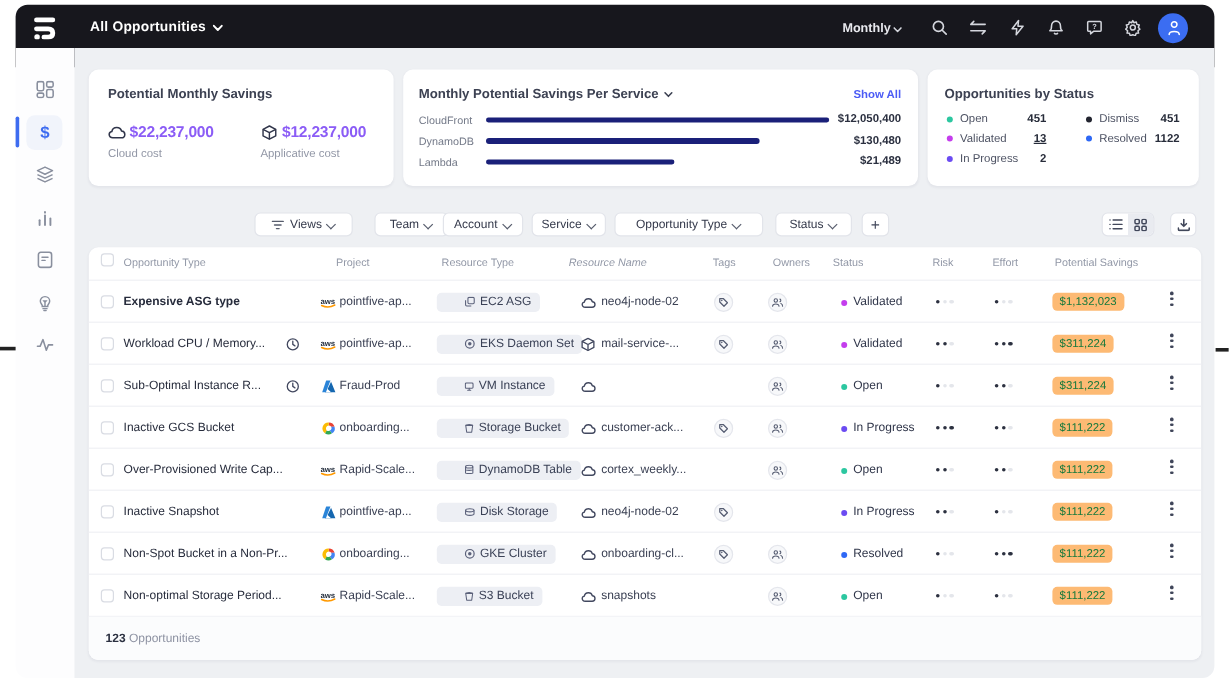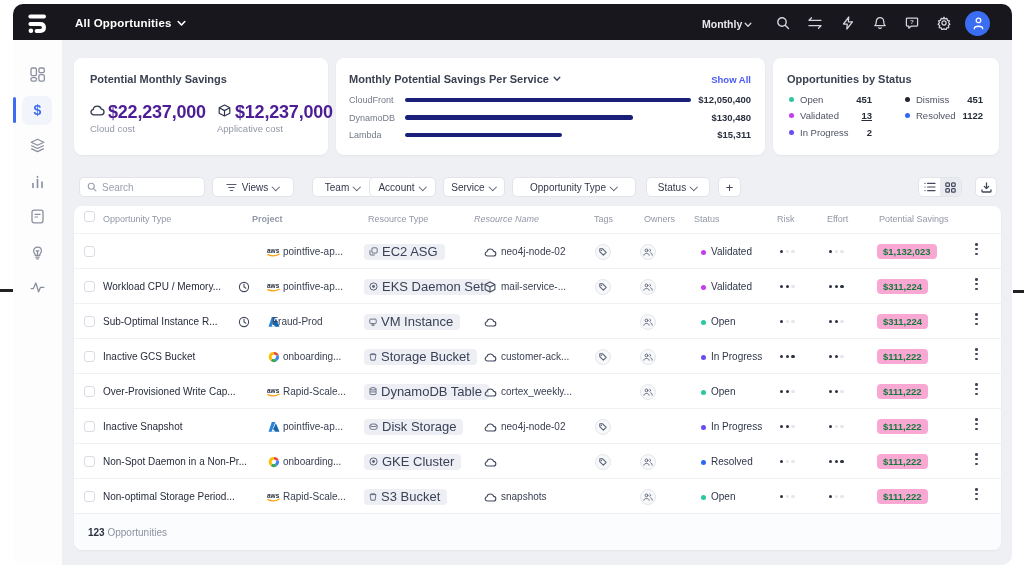--- a/index.html
+++ b/index.html
@@ -23,21 +23,21 @@
   #sb-active { position:absolute; left:9px; top:56px; width:30px; height:29px; background:#f1f4fb; border-radius:7px; }
   #sb-bar { position:absolute; left:0px; top:57px; width:2.5px; height:26px; background:#3e6cf0; border-radius:2px; }
 
   
   .card { position:absolute; background:#fff; border-radius:8px; box-shadow:0 1px 2px rgba(40,48,70,.05); }
   #card1 { left:74px; top:58px; width:254px; height:97px; }
   #card2 { left:336px; top:58px; width:429px; height:97px; }
   #card3 { left:773px; top:58px; width:226px; height:97px; }
   .ctitle { font-size:11px; font-weight:700; color:#3c4152; }
 
-  .stat-val { font-size:18px; font-weight:700; color:#4c1d95; letter-spacing:-.2px; }
+  .stat-val { font-size:13px; font-weight:700; color:#8b5cf6; letter-spacing:-.2px; }
   .stat-lab { font-size:9.5px; color:#9297a6; }
 
   .bar-lab { position:absolute; left:13px; font-size:9px; color:#737988; }
   .bar { position:absolute; left:69px; height:4.5px; background:#1a2079; border-radius:3px; }
   .bar-val { position:absolute; right:14px; font-size:9.5px; font-weight:700; color:#2b3040; }
 
   .leg-dot { position:absolute; width:5px; height:5px; border-radius:50%; }
   .leg-lab { position:absolute; font-size:9.5px; color:#4d5263; }
   .leg-num { position:absolute; font-size:9.5px; font-weight:700; color:#272c3a; text-align:right; }
 
@@ -45,22 +45,22 @@
   .fbtn { position:absolute; top:177px; height:20px; background:#fff; border:1px solid #e2e4ea; border-radius:5px; font-size:10px; color:#33384a; display:flex; align-items:center; justify-content:center; }
   .chev { display:inline-block; width:7px; height:7px; margin-left:5px; position:relative; top:-1px; }
   .chev:before { content:""; position:absolute; left:0; top:1px; width:4.5px; height:4.5px; border-right:1.3px solid #565c6c; border-bottom:1.3px solid #565c6c; transform:rotate(45deg); }
 
   
   #table { position:absolute; left:74px; top:206px; width:927px; height:344px; background:#fff; border-radius:8px; box-shadow:0 1px 2px rgba(40,48,70,.05); }
   .th { position:absolute; top:0; height:27px; line-height:27px; font-size:9px; color:#9298a7; }
   .row { position:absolute; left:0; width:927px; height:35px; border-top:1px solid #eff1f4; }
   .cell { position:absolute; top:0; height:35px; display:flex; align-items:center; font-size:10px; color:#30364a; }
   .cb { position:absolute; left:10px; top:12px; width:11px; height:11px; border:1px solid #d9dce3; border-radius:3px; background:#fff; }
-  .chip { position:absolute; left:290px; top:9.5px; height:16px; background:#edeff4; border-radius:4px; display:flex; align-items:center; padding:0 7px 0 5px; font-size:13px; color:#3a4156; white-space:nowrap; }
-  .sav { position:absolute; left:803px; top:10px; height:15px; background:#f9a8d4; border-radius:4px; display:flex; align-items:center; padding:4px 6px; font-size:9.5px; font-weight:700; color:#16793c; }
+  .chip { position:absolute; left:290px; top:9.5px; height:16px; background:#edeff4; border-radius:4px; display:flex; align-items:center; padding:0 7px 0 23px; font-size:10px; color:#3a4156; white-space:nowrap; }
+  .sav { position:absolute; left:803px; top:10px; height:15px; background:#fdba74; border-radius:4px; display:flex; align-items:center; padding:4px 6px; font-size:9.5px; font-weight:400; color:#16793c; }
   .circ { position:absolute; top:9.5px; width:16px; height:16px; border-radius:50%; background:#f7f8fa; border:1px solid #e4e6ec; display:flex; align-items:center; justify-content:center; }
   .sdot { position:absolute; left:627px; top:15.5px; width:5px; height:5px; border-radius:50%; }
   .stext { position:absolute; left:637px; top:0; height:35px; display:flex; align-items:center; font-size:10px; color:#30364a; }
   .dots { position:absolute; top:15.5px; display:flex; gap:2.5px; }
   .dots i { width:3.2px; height:3.2px; border-radius:50%; background:#2c3140; }
   .dots i.e { background:#e4e6eb; }
   .kebab { position:absolute; left:901px; top:9px; width:3px; }
   .kebab i { display:block; width:2.6px; height:2.6px; border-radius:50%; background:#40465a; margin-bottom:2.2px; }
   #tfoot { position:absolute; left:0; top:307px; width:927px; height:37px; background:#fbfcfd; border-top:1px solid #edeff3; border-radius:0 0 8px 8px; font-size:10px; color:#8d92a2; display:flex; align-items:center; padding-left:14px; }
 
@@ -189,46 +189,40 @@
         </svg></div>
     <div class="abs" style="right:14px; top:16px; font-size:9.5px; font-weight:600; color:#4b5bf5;">Show All</div>
     <div class="bar-lab" style="top:37px;">CloudFront</div>
       <div class="bar" style="top:39.5px; width:286px;"></div>
       <div class="bar-val" style="top:36px;">$12,050,400</div>
     <div class="bar-lab" style="top:54.5px;">DynamoDB</div>
       <div class="bar" style="top:57px; width:228px;"></div>
       <div class="bar-val" style="top:53.5px;">$130,480</div>
     <div class="bar-lab" style="top:72px;">Lambda</div>
       <div class="bar" style="top:74.5px; width:157px;"></div>
-      <div class="bar-val" style="top:71px;">$15,311</div>
+      <div class="bar-val" style="top:71px;">$21,489</div>
   </div>
   <div id="card3" class="card">
     <div class="abs ctitle" style="left:14px; top:15px;">Opportunities by Status</div>
     <div class="leg-dot" style="left:16px; top:38.5px; background:#2cc7a0;"></div>
       <div class="leg-lab" style="left:27px; top:35.5px;">Open</div>
       <div class="leg-num" style="left:59px; top:35.5px; width:40px;">451</div>
     <div class="leg-dot" style="left:16px; top:55px; background:#c43ded;"></div>
       <div class="leg-lab" style="left:27px; top:52px;">Validated</div>
       <div class="leg-num" style="left:59px; top:52px; width:40px;text-decoration:underline;">13</div>
     <div class="leg-dot" style="left:16px; top:71.5px; background:#6b4bf2;"></div>
       <div class="leg-lab" style="left:27px; top:68.5px;">In Progress</div>
       <div class="leg-num" style="left:59px; top:68.5px; width:40px;">2</div>
     <div class="leg-dot" style="left:132px; top:38.5px; background:#232530;"></div>
       <div class="leg-lab" style="left:143px; top:35.5px;">Dismiss</div>
       <div class="leg-num" style="left:170px; top:35.5px; width:40px;">451</div>
     <div class="leg-dot" style="left:132px; top:55px; background:#2e68f5;"></div>
       <div class="leg-lab" style="left:143px; top:52px;">Resolved</div>
       <div class="leg-num" style="left:170px; top:52px; width:40px;">1122</div>
   </div>
-  <div class="fbtn" style="left:79px; width:126px; justify-content:flex-start; padding-left:7px; color:#9ba0af;">
-    <svg width="10" height="10" viewBox="0 0 14 14" style="margin-right:5px;">
-        <circle cx="6" cy="6" r="4.2" fill="none" stroke="#9ba0af" stroke-width="1.6"></circle>
-        <path d="M9.2 9.2 L12.5 12.5" stroke="#9ba0af" stroke-width="1.6" stroke-linecap="round"></path>
-      </svg>Search
-  </div>
   <div class="fbtn" style="left:212px; width:82px;">
     <svg width="11" height="9" viewBox="0 0 11 9" style="margin-right:5px;">
         <g stroke="#565c6c" stroke-width="1.2" stroke-linecap="round">
           <path d="M1 1.5 H10"></path>
           <path d="M2.8 4.5 H8.2"></path>
           <path d="M4.4 7.5 H6.6"></path>
         </g>
       </svg>
     Views<span class="chev"></span>
   </div>
@@ -262,31 +256,32 @@
     <svg width="11" height="11" viewBox="0 0 11 11">
         <g fill="none" stroke="#41475a" stroke-width="1.3" stroke-linecap="round" stroke-linejoin="round">
           <path d="M5.5 1 V6.2 M3.3 4.4 L5.5 6.6 L7.7 4.4"></path>
           <path d="M1 8 V9.2 Q1 10 1.8 10 H9.2 Q10 10 10 9.2 V8"></path>
         </g>
       </svg>
   </div>
 <div id="table">
 <div class="cb" style="top:5px;"></div>
 <div class="th" style="left:29px;">Opportunity Type</div>
-<div class="th" style="left:178px;font-weight:bold;">Project</div>
+<div class="th" style="left:206px;">Project</div>
 <div class="th" style="left:294px;">Resource Type</div>
 <div class="th" style="left:400px;font-style:italic;">Resource Name</div>
 <div class="th" style="left:520px;">Tags</div>
 <div class="th" style="left:570px;">Owners</div>
 <div class="th" style="left:620px;">Status</div>
 <div class="th" style="left:703px;">Risk</div>
 <div class="th" style="left:753px;">Effort</div>
 <div class="th" style="left:805px;">Potential Savings</div>
 <div class="row" style="top:27px;">
 <div class="cb" style="top:12px;"></div>
+<div class="cell" style="left:29px; font-weight:700; color:#272c3c;">Expensive ASG type</div>
 <svg class="abs" style="left:193px; top:13px;" width="13" height="10" viewBox="0 0 13 10">
           <text x="0" y="6" font-family="Liberation Sans" font-size="6.5" font-weight="bold" fill="#252f3e">aws</text>
           <path d="M1 7.6 Q6.5 10.4 12 7.2" fill="none" stroke="#f90" stroke-width="1.3" stroke-linecap="round"></path>
         </svg>
 <div class="cell" style="left:209px; color:#3b4154;">pointfive-ap...</div>
 <div class="chip"><svg width="9" height="9" viewBox="0 0 11 11" style="margin-right:4px;">
             <g fill="none" stroke="#5b617a" stroke-width="1.1">
               <rect x="3.6" y="1" width="6.4" height="6.4" rx="1.2"></rect>
               <path d="M1.2 4 V8.6 Q1.2 9.8 2.4 9.8 H7"></path>
             </g>
@@ -394,21 +389,21 @@
 <svg class="abs" style="left:164px; top:11.5px;" width="12" height="12" viewBox="0 0 12 12">
           <g fill="none" stroke="#434960" stroke-width="1.1">
             <circle cx="6" cy="6" r="4.6"></circle>
             <path d="M6 3.4 V6 L7.8 7.2" stroke-linecap="round"></path>
           </g>
         </svg>
 <svg class="abs" style="left:194px; top:11.5px;" width="12" height="12" viewBox="0 0 12 12">
           <path d="M7.4 1 L3.8 1 L0.5 10.8 L3.6 10.8 Z" fill="#2a84d8"></path>
           <path d="M7.9 2.2 L5 8.2 L8.1 11 L2.9 11 L2.6 10.8 L11.5 10.8 Z" fill="#1567b0"></path>
         </svg>
-<div class="cell" style="left:198px; color:#3b4154;">Fraud-Prod</div>
+<div class="cell" style="left:209px; color:#3b4154;">Fraud-Prod</div>
 <div class="chip"><svg width="8" height="8" viewBox="0 0 10 10" style="margin-right:4px;">
             <g fill="none" stroke="#5b617a" stroke-width="1.1">
               <rect x="1" y="1.4" width="8" height="5.6" rx="1"></rect>
               <path d="M3.4 9 H6.6 M5 7 V9" stroke-linecap="round"></path>
             </g>
           </svg>VM Instance</div>
 <svg class="abs" style="left:410px; top:13.5px;" width="13" height="9" viewBox="0 0 15 11">
           <path d="M4 9.8 C2.2 9.8 1 8.6 1 7.1 C1 5.8 1.9 4.8 3.2 4.6 C3.5 2.6 5.2 1.2 7.3 1.2 C9.2 1.2 10.8 2.4 11.3 4.2 C12.8 4.3 14 5.5 14 7 C14 8.6 12.7 9.8 11.1 9.8 Z" fill="none" stroke="#434960" stroke-width="1.4" stroke-linejoin="round"></path>
         </svg>
 <div class="circ" style="left:566px;">
@@ -579,36 +574,37 @@
         </div>
 <div class="sav">$111,222</div>
 <div class="kebab">
           <i></i>
           <i></i>
           <i></i>
         </div>
 </div>
 <div class="row" style="top:237px;">
 <div class="cb" style="top:12px;"></div>
-<div class="cell" style="left:29px; font-weight:500; color:#272c3c;">Non-Spot Daemon in a Non-Pr...</div>
+<div class="cell" style="left:29px; font-weight:500; color:#272c3c;">Non-Spot Bucket in a Non-Pr...</div>
 <svg class="abs" style="left:194px; top:11.5px;" width="12" height="12" viewBox="0 0 24 24">
           <path d="M12 2 A10 10 0 0 1 21.6 9.2 L16 9.2 A5 5 0 0 0 12 7 Z" fill="#ea4335"></path>
           <path d="M21.6 9.2 A10 10 0 0 1 17 20.6 L13.8 15.6 A5 5 0 0 0 16 9.2 Z" fill="#4285f4"></path>
           <path d="M17 20.6 A10 10 0 0 1 5.5 20 L8.5 15.3 A5 5 0 0 0 13.8 15.6 Z" fill="#34a853"></path>
           <path d="M5.5 20 A10 10 0 0 1 12 2 L12 7 A5 5 0 0 0 8.5 15.3 Z" fill="#fbbc05"></path>
           <circle cx="12" cy="12" r="3.4" fill="#fff"></circle>
         </svg>
 <div class="cell" style="left:209px; color:#3b4154;">onboarding...</div>
 <div class="chip"><svg width="9" height="9" viewBox="0 0 10 10" style="margin-right:4px;">
             <circle cx="5" cy="5" r="4" fill="none" stroke="#5b617a" stroke-width="1.1"></circle>
             <circle cx="5" cy="5" r="1.6" fill="#5b617a"></circle>
           </svg>GKE Cluster</div>
 <svg class="abs" style="left:410px; top:13.5px;" width="13" height="9" viewBox="0 0 15 11">
           <path d="M4 9.8 C2.2 9.8 1 8.6 1 7.1 C1 5.8 1.9 4.8 3.2 4.6 C3.5 2.6 5.2 1.2 7.3 1.2 C9.2 1.2 10.8 2.4 11.3 4.2 C12.8 4.3 14 5.5 14 7 C14 8.6 12.7 9.8 11.1 9.8 Z" fill="none" stroke="#434960" stroke-width="1.4" stroke-linejoin="round"></path>
         </svg>
+<div class="cell" style="left:427px; color:#3b4154;">onboarding-cl...</div>
 <div class="circ" style="left:521px;">
           <svg width="8" height="8" viewBox="0 0 10 10">
             <path d="M1 1 H4.6 L9 5.4 L5.4 9 L1 4.6 Z" fill="none" stroke="#565d72" stroke-width="1.3" stroke-linejoin="round" transform="rotate(0 5 5)"></path>
             <circle cx="3.1" cy="3.1" r="0.8" fill="#565d72"></circle>
           </svg>
         </div>
 <div class="circ" style="left:566px;">
           <svg width="10" height="8" viewBox="0 0 12 9">
             <g fill="none" stroke="#565d72" stroke-width="1.1" stroke-linecap="round">
               <circle cx="4.2" cy="2.6" r="1.7"></circle>

